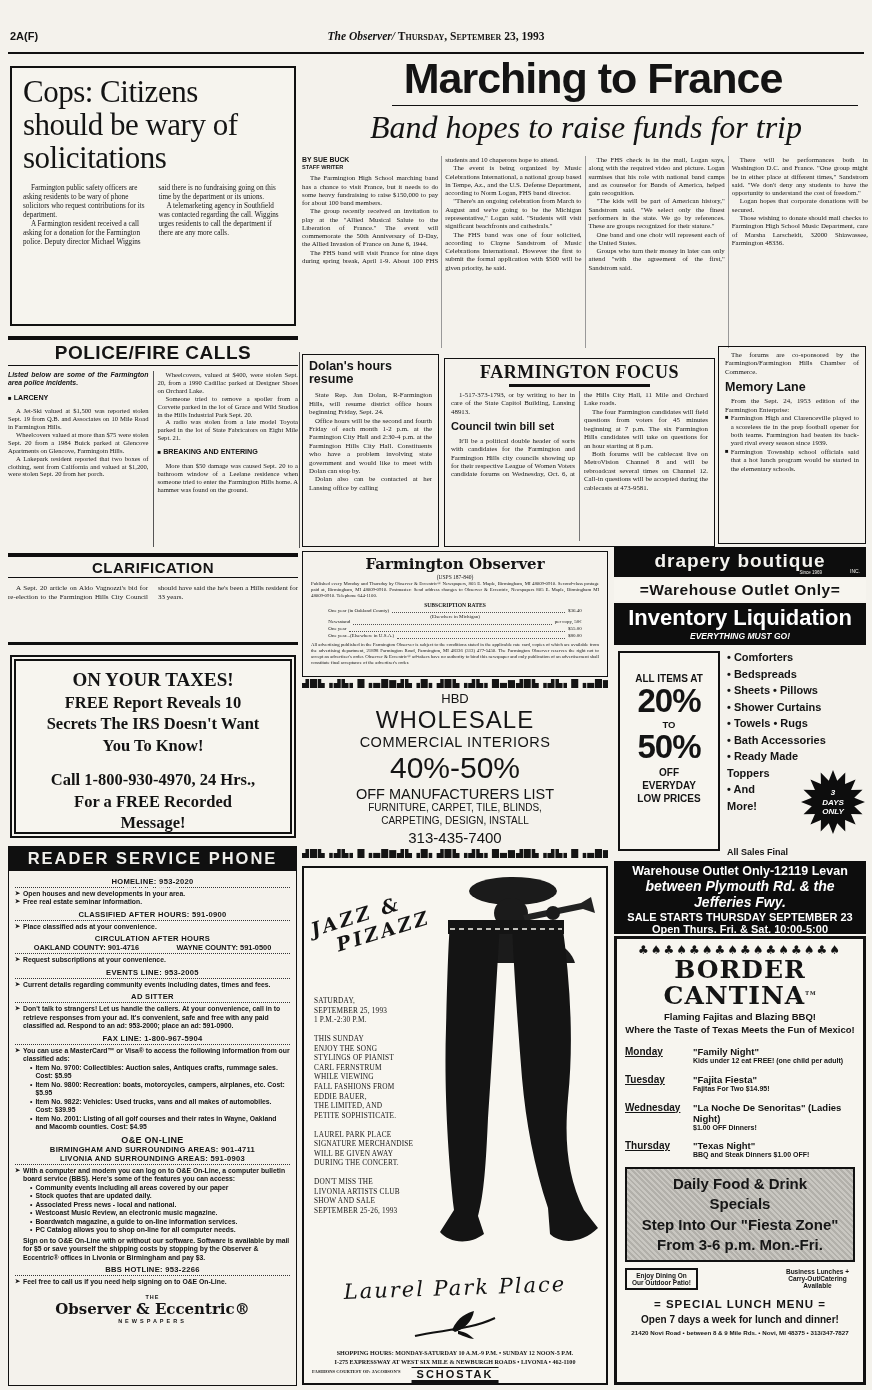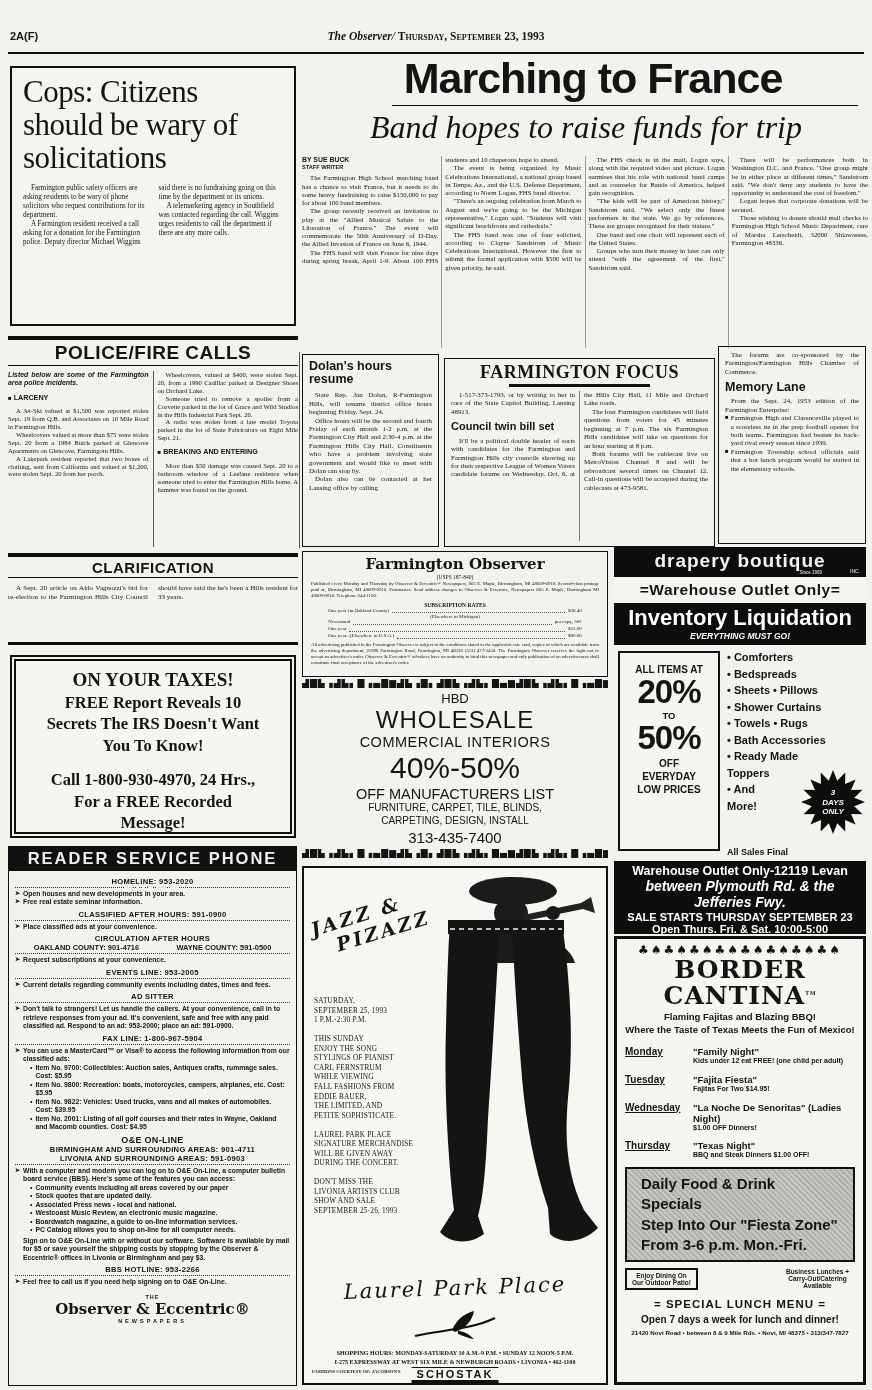--- a/index.html
+++ b/index.html
@@ -134,21 +134,21 @@
   #drapery-ad { position:absolute; left:614px; top:547px; width:252px; height:387px; font-family:"Liberation Sans",sans-serif; overflow:hidden; }
   #dr-bar1 { position:relative; background:#0d0d0d; color:#f4f3ef; height:30px; text-align:center; }
   #dr-brand { font-size:19px; font-weight:bold; letter-spacing:1px; line-height:28px; }
   #dr-since { position:absolute; right:44px; bottom:2px; font-size:4.5px; }
   #dr-inc { position:absolute; right:6px; bottom:3px; font-size:5px; }
   #dr-bar2 { background:#f7f5ef; text-align:center; font-size:15.5px; font-weight:bold; letter-spacing:0.5px; padding:2px 0; margin:2px 0; }
   #dr-bar3 { background:#0d0d0d; color:#fff; text-align:center; padding:3px 0 4px; }
   #dr-liq { font-size:22px; font-weight:bold; line-height:1.05; }
   #dr-ev { font-size:8.5px; font-style:italic; font-weight:bold; margin-top:2px; }
   #dr-content { position:relative; height:216px; }
-  #dr-items-box { position:absolute; left:4px; top:6px; width:102px; height:200px; border:2.5px solid #111; text-align:center; padding-top:11px; background:#f7f5ef; }
+  #dr-items-box { position:absolute; left:4px; top:6px; width:102px; height:200px; border:2.5px solid #111; text-align:center; padding-top:20px; background:#f7f5ef; }
   .dr-allitems { font-size:10px; font-weight:bold; }
   .dr-pct { font-size:33px; font-weight:bold; letter-spacing:-1px; line-height:1.05; }
   .dr-to { font-size:9.5px; font-weight:bold; }
   .dr-off { font-size:10px; font-weight:bold; line-height:1.3; margin-top:2px; }
   #dr-bullets { position:absolute; left:113px; top:4px; right:2px; }
   .dr-b { font-size:11px; font-weight:bold; line-height:1.5; }
   #dr-final { position:absolute; left:113px; bottom:4px; font-size:9px; font-weight:bold; }
   #dr-burst { position:absolute; right:0; bottom:26px; width:66px; height:66px; }
   #dr-burst-text { position:absolute; right:0; bottom:26px; width:66px; height:66px; display:flex; align-items:center; justify-content:center; color:#fff; font-size:8px; font-weight:bold; font-style:italic; text-align:center; line-height:1.15; }
   #dr-footer { background:#0d0d0d; color:#fff; text-align:center; padding:3px 2px 4px; }
@@ -160,21 +160,21 @@
   
   #cantina-ad { position:absolute; left:614px; top:936px; width:252px; height:449px; border:3px solid #111; background:#f7f5ef; padding:4px 8px; font-family:"Liberation Sans",sans-serif; overflow:hidden; }
   #ca-dancers { text-align:center; font-family:"DejaVu Sans",sans-serif; font-size:12px; letter-spacing:2px; }
   #ca-name { text-align:center; font-family:"DejaVu Serif",serif; font-weight:bold; font-size:25px; letter-spacing:1px; line-height:1.05; }
   #ca-tm { font-size:5px; vertical-align:super; }
   .ca-tag { text-align:center; font-weight:bold; font-size:9.5px; line-height:1.45; }
   #ca-menu { display:grid; grid-template-columns:62px 1fr; column-gap:6px; row-gap:8px; margin-top:9px; }
   .ca-day { font-weight:bold; font-size:10px; text-decoration:underline; }
   .ca-title { font-weight:bold; font-size:9.5px; }
   .ca-desc { font-size:7px; font-weight:bold; line-height:1.25; }
-  #ca-fiesta { margin-top:7px; border:2px solid #111; background:repeating-linear-gradient(45deg,#c9c7c1 0 2px,#b2b0aa 2px 4px); padding:5px 14px; font-size:15px; font-weight:bold; line-height:1.35; color:#161616; }
+  #ca-fiesta { margin-top:7px; border:2px solid #111; background:repeating-linear-gradient(45deg,#c9c7c1 0 2px,#b2b0aa 2px 4px); text-align:center; padding:5px 14px; font-size:15px; font-weight:bold; line-height:1.35; color:#161616; }
   #ca-patio-row { display:flex; justify-content:space-between; margin-top:6px; align-items:flex-start; }
   #ca-patio { border:2px solid #111; padding:2px 5px; font-size:6.5px; font-weight:bold; text-align:center; }
   #ca-business { font-size:6.5px; font-weight:bold; text-align:center; margin-right:6px; }
   #ca-lunch { text-align:center; font-weight:bold; font-size:11.5px; letter-spacing:1px; margin-top:8px; }
   #ca-open { text-align:center; font-weight:bold; font-size:10px; margin-top:4px; }
   #ca-address { text-align:center; font-weight:bold; font-size:6.2px; margin-top:4px; }
 </style>
 </head>
 <body>
 

